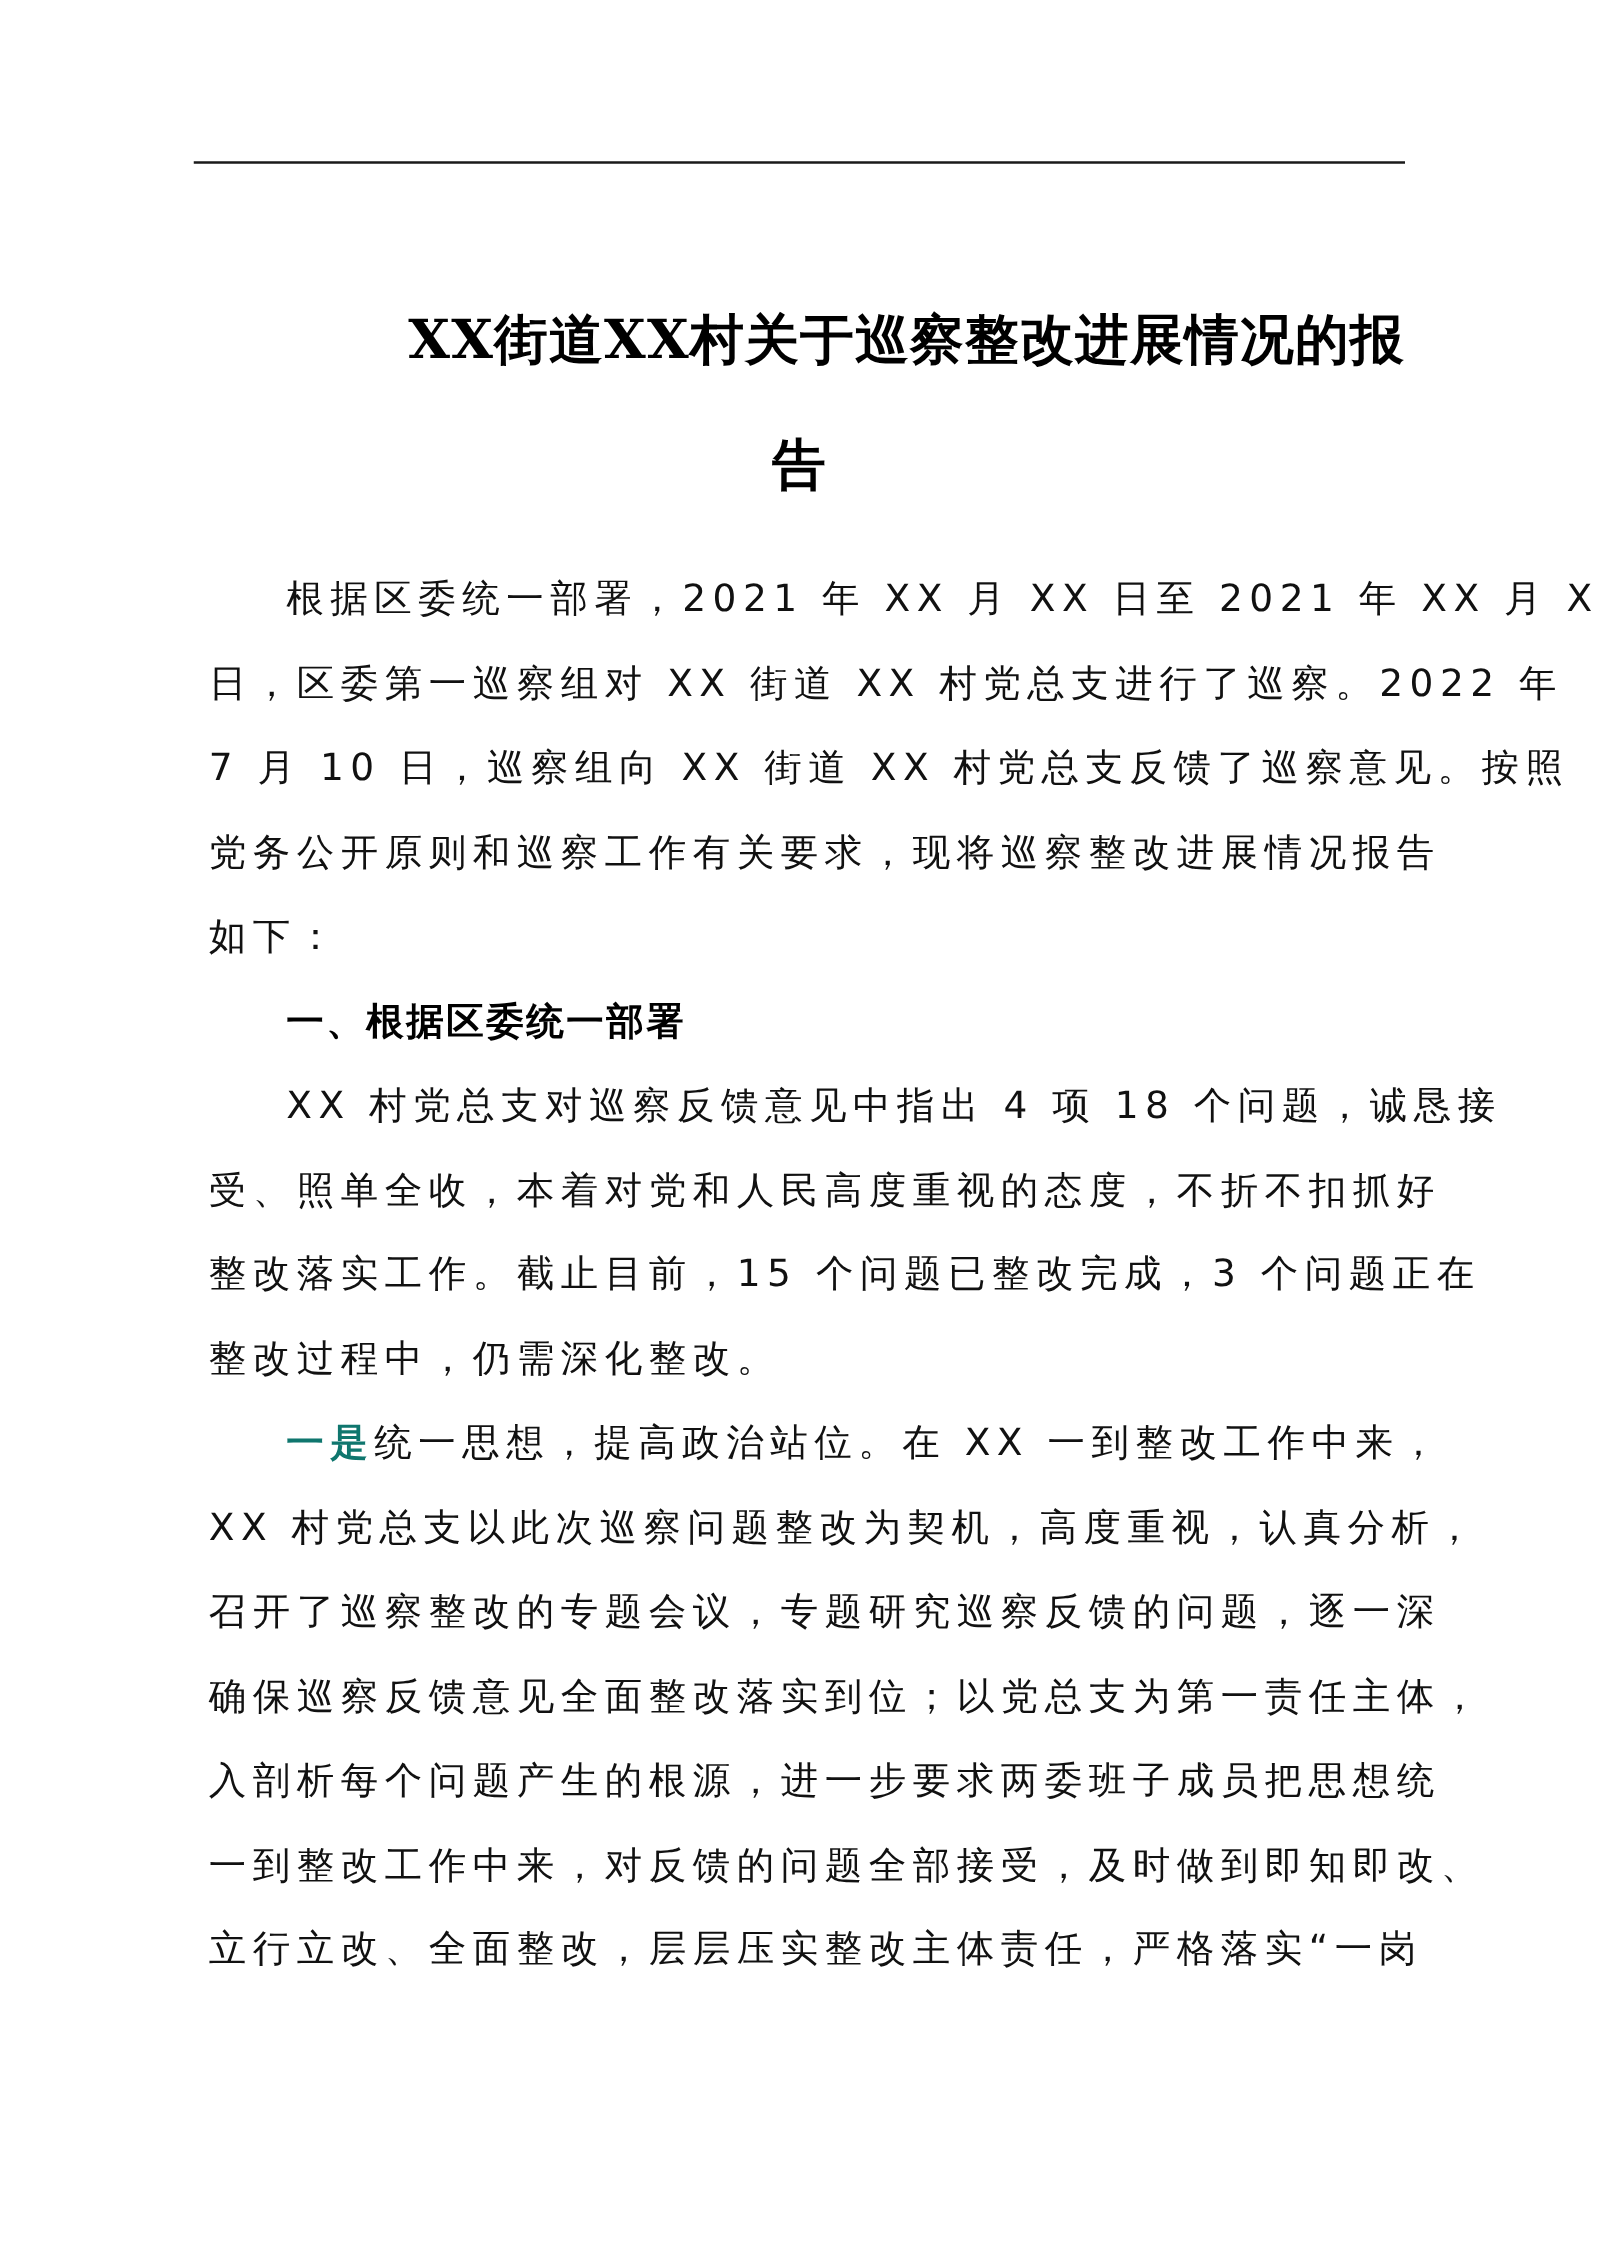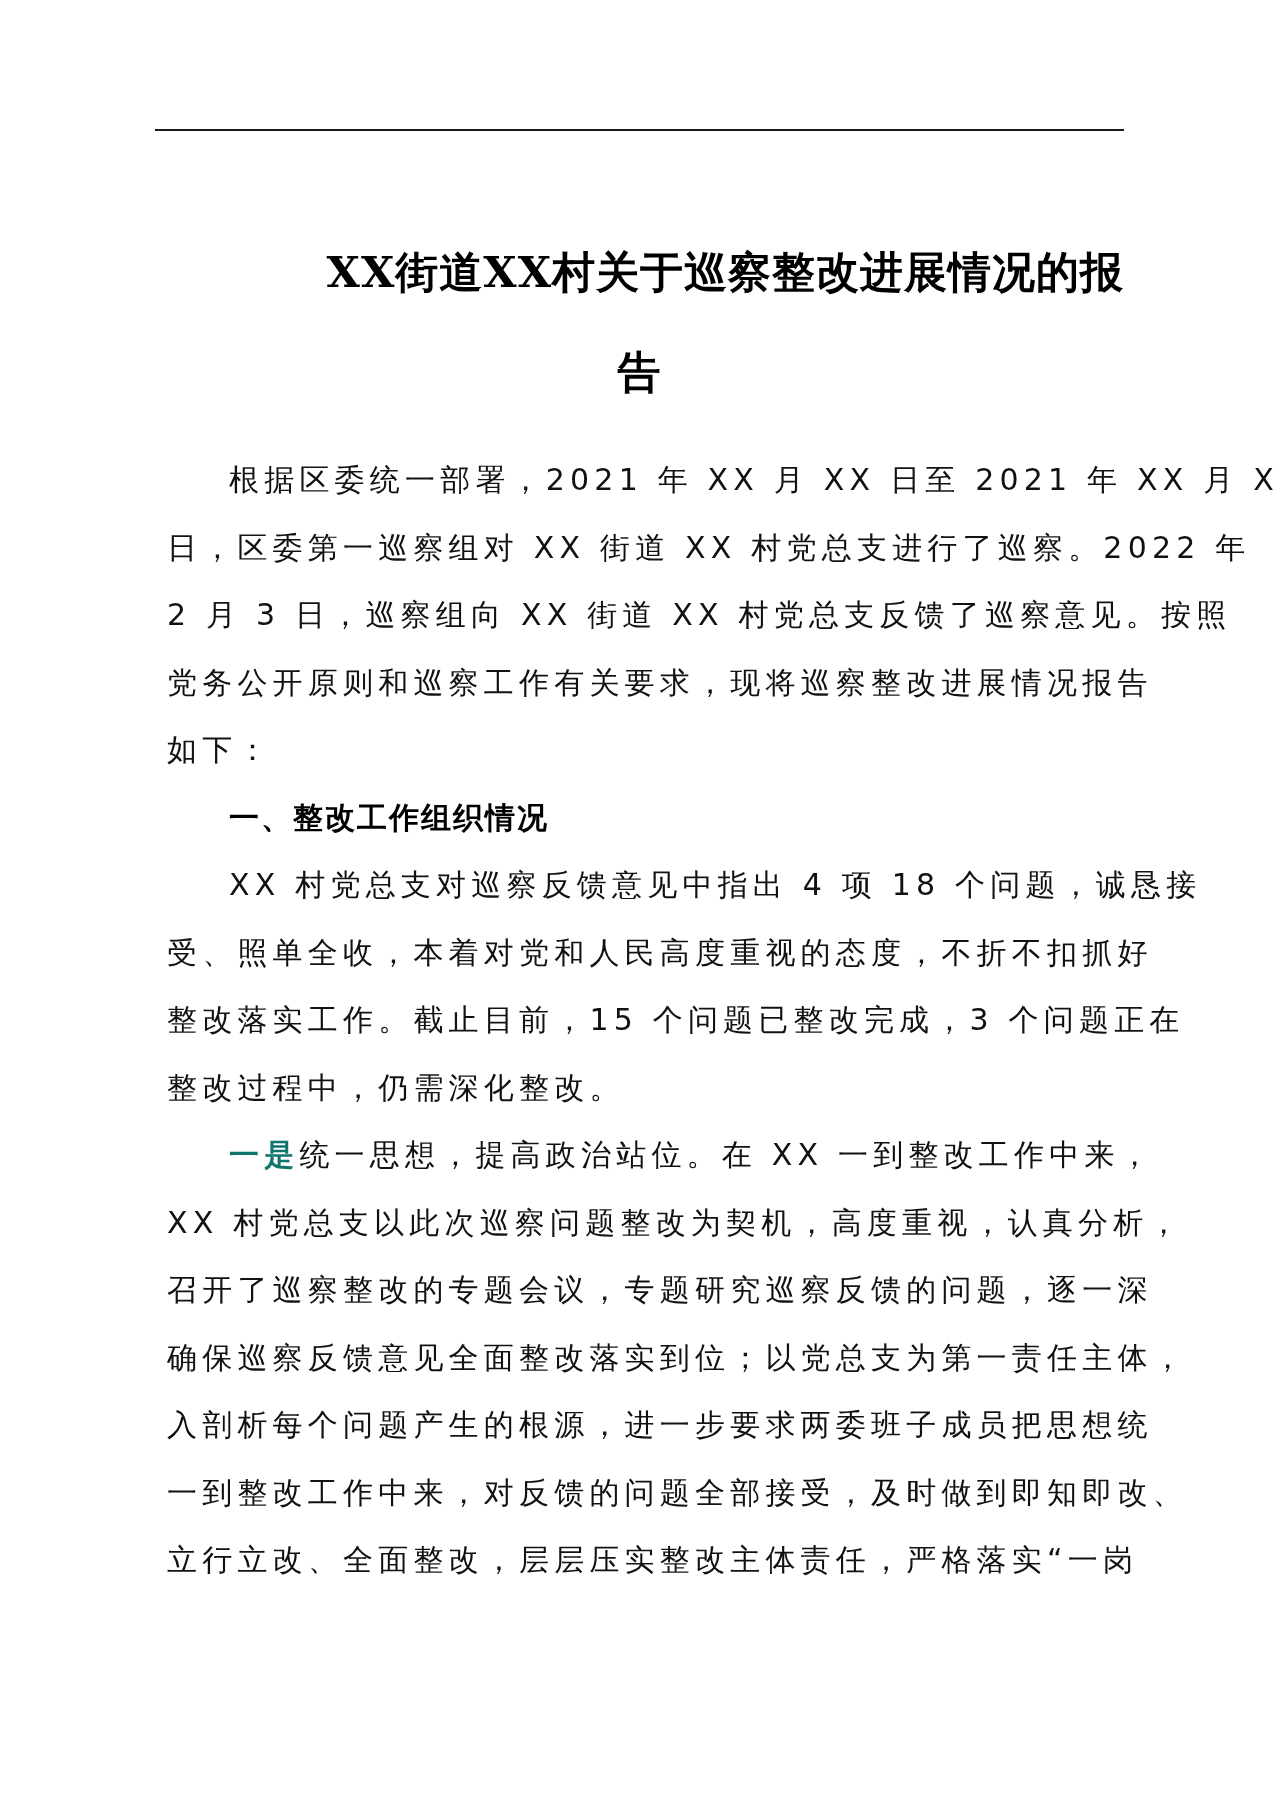--- a/index.html
+++ b/index.html
@@ -98,26 +98,26 @@
   <h1 class="title">
     <span class="title-line">XX街道XX村关于巡察整改进展情况的报</span>
     <span class="title-line wrap">告</span>
   </h1>
 
   <div class="body">
 
     <div>
       <span class="line indent">根据区委统一部署，2021 年 XX 月 XX 日至 2021 年 XX 月 XX</span>
       <span class="line">日，区委第一巡察组对 XX 街道 XX 村党总支进行了巡察。2022 年</span>
-      <span class="line">2 月 3 日，巡察组向 XX 街道 XX 村党总支反馈了巡察意见。按照</span>
+      <span class="line">7 月 10 日，巡察组向 XX 街道 XX 村党总支反馈了巡察意见。按照</span>
       <span class="line">党务公开原则和巡察工作有关要求，现将巡察整改进展情况报告</span>
       <span class="line">如下：</span>
     </div>
 
-    <div class="line indent heading">一、整改工作组织情况</div>
+    <div class="line indent heading">一、根据区委统一部署</div>
 
     <div>
       <span class="line indent">XX 村党总支对巡察反馈意见中指出 4 项 18 个问题，诚恳接</span>
       <span class="line">受、照单全收，本着对党和人民高度重视的态度，不折不扣抓好</span>
       <span class="line">整改落实工作。截止目前，15 个问题已整改完成，3 个问题正在</span>
       <span class="line">整改过程中，仍需深化整改。</span>
     </div>
 
     <div>
       <span class="line indent"><span class="lead">一是</span><span>统一思想，提高政治站位。在 XX 一到整改工作中来，</span></span>

